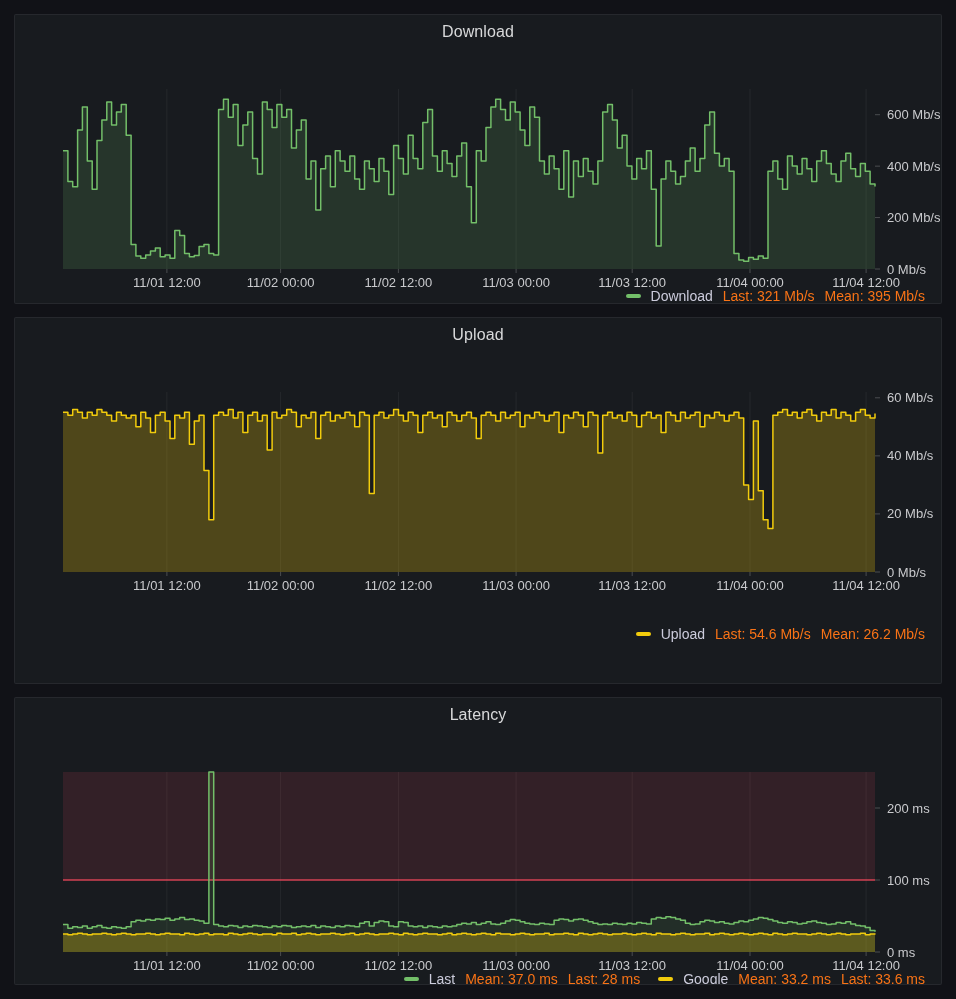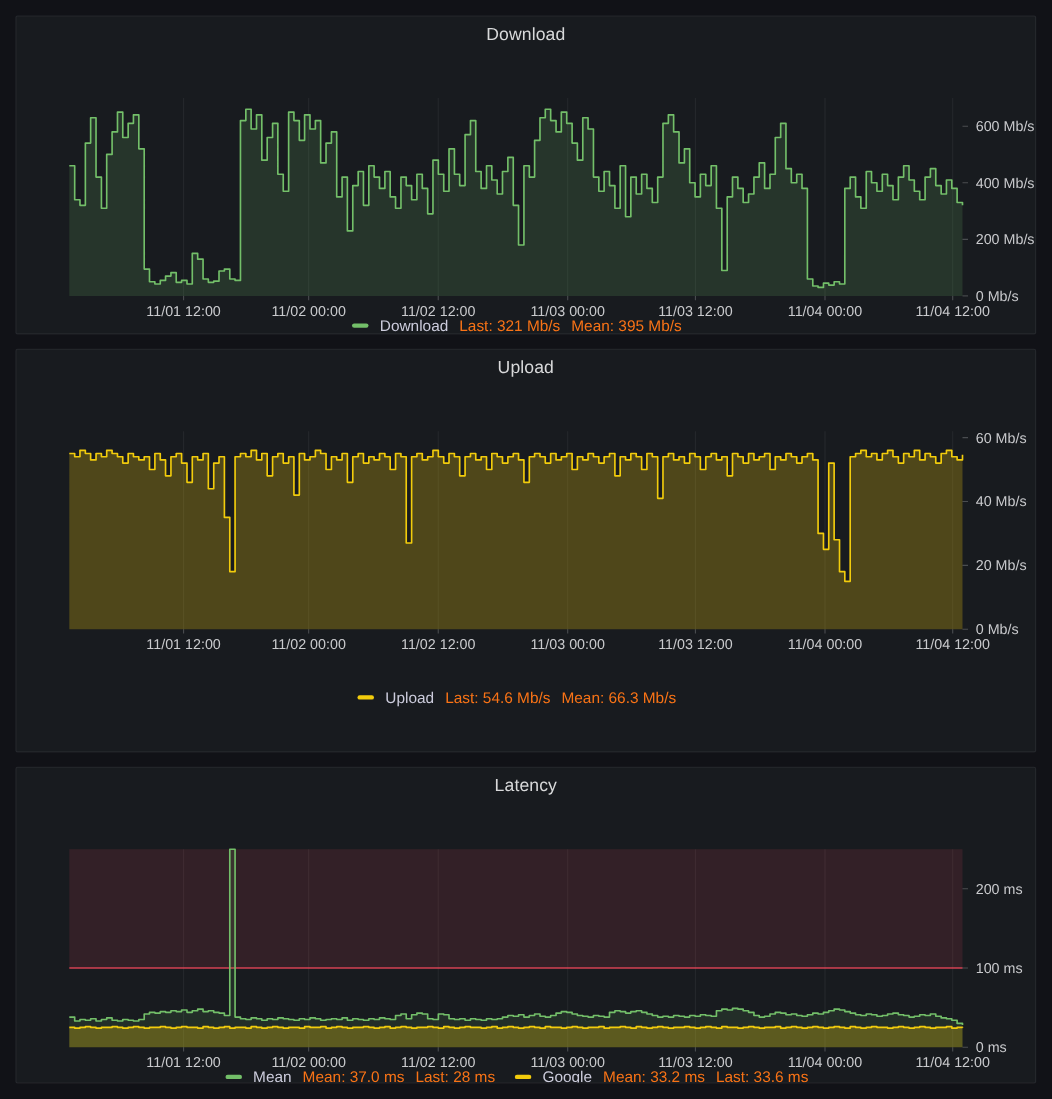--- a/index.html
+++ b/index.html
@@ -9,21 +9,20 @@
     padding:14px;
     display:flex;flex-direction:column;gap:13px;
     font-family:"Liberation Sans",sans-serif;
   }
   .panel{
     background:#181B1F;
     border:1px solid rgba(204,204,220,0.08);
     border-radius:2px;
     display:flex;flex-direction:column;
     overflow:hidden;
-    align-items:center;
   }
   .panel-title{
     height:34px;display:flex;align-items:center;justify-content:center;
     color:#D8D9DA;font-size:16px;font-weight:500;letter-spacing:.1px;
     flex:none;
   }
   .chart-wrap{flex:none;line-height:0;}
   svg{display:block;}
   .legend{
     flex:1;display:flex;align-items:center;justify-content:flex-end;
@@ -120,21 +119,21 @@
         <text class="axis-text" x="617.2" y="238" text-anchor="middle">11/03 12:00</text>
         <text class="axis-text" x="735.0" y="238" text-anchor="middle">11/04 00:00</text>
         <text class="axis-text" x="851.1" y="238" text-anchor="middle">11/04 12:00</text>
       </svg>
   </div>
   <div class="legend">
       <div class="legend-item">
         <span class="legend-swatch" style="background: rgb(242, 204, 12);"></span>
         <span>Upload</span>
         <span class="legend-stat">Last: 54.6 Mb/s</span>
-        <span class="legend-stat">Mean: 66.3 Mb/s</span>
+        <span class="legend-stat">Mean: 26.2 Mb/s</span>
       </div>
     </div>
 </div>
 
 <div class="panel" style="height:313px">
   <div class="panel-title">Latency</div>
   <div class="chart-wrap">
     <svg width="926" height="240" viewBox="0 0 926 240">
         <line x1="151.9" y1="40" x2="151.9" y2="220" stroke="rgba(255,255,255,0.06)" stroke-width="1"></line>
         <line x1="151.9" y1="220" x2="151.9" y2="224" stroke="rgba(255,255,255,0.22)" stroke-width="1"></line>
@@ -167,21 +166,21 @@
         <text class="axis-text" x="383.4" y="238" text-anchor="middle">11/02 12:00</text>
         <text class="axis-text" x="501.1" y="238" text-anchor="middle">11/03 00:00</text>
         <text class="axis-text" x="617.2" y="238" text-anchor="middle">11/03 12:00</text>
         <text class="axis-text" x="735.0" y="238" text-anchor="middle">11/04 00:00</text>
         <text class="axis-text" x="851.1" y="238" text-anchor="middle">11/04 12:00</text>
       </svg>
   </div>
   <div class="legend">
       <div class="legend-item">
         <span class="legend-swatch" style="background: rgb(115, 191, 105);"></span>
-        <span>Mean</span>
+        <span>Last</span>
         <span class="legend-stat">Mean: 37.0 ms</span>
         <span class="legend-stat">Last: 28 ms</span>
       </div>
       <div class="legend-item">
         <span class="legend-swatch" style="background: rgb(242, 204, 12);"></span>
         <span>Google</span>
         <span class="legend-stat">Mean: 33.2 ms</span>
         <span class="legend-stat">Last: 33.6 ms</span>
       </div>
     </div>

